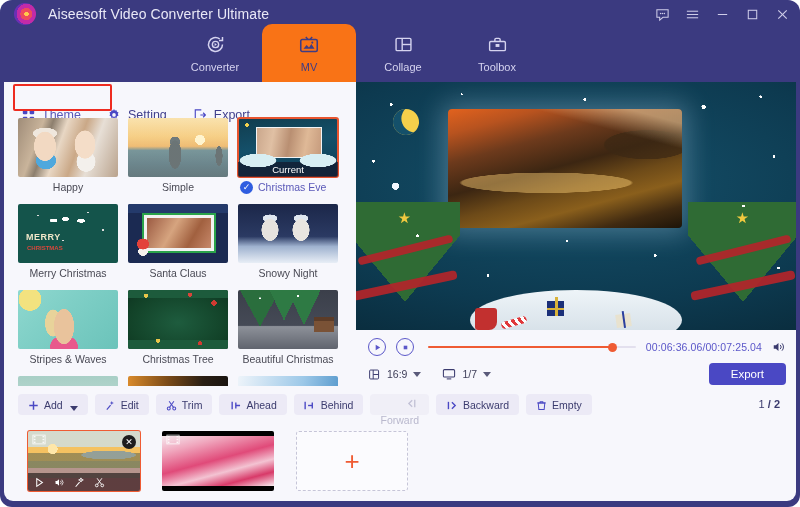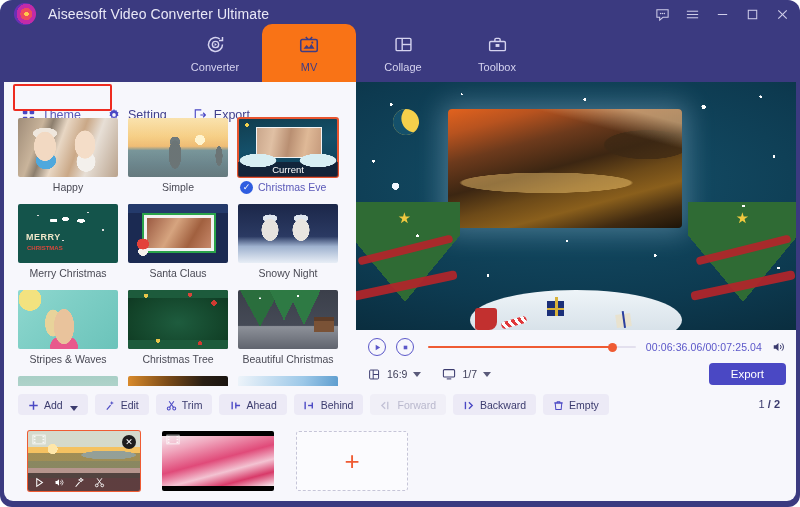--- a/index.html
+++ b/index.html
@@ -282,21 +282,21 @@
   .mini-sel{display:flex;align-items:center;gap:6px;color:#40405a;font-size:10.5px;}
   .caret{width:0;height:0;border-left:4px solid transparent;border-right:4px solid transparent;border-top:5px solid #5a5a7a;}
   .export-btn{margin-left:auto;background:#4a48c4;color:#fff;font-size:11.5px;
     padding:5px 22px;border-radius:4px;}
 
   
   .actionbar{position:absolute;left:0;top:305px;width:792px;height:34px;display:flex;align-items:center;
     padding-left:14px;gap:7px;}
   .abtn{display:flex;align-items:flex-end;gap:5px;background:#eceaf6;color:#3b3b6e;
     font-size:10.5px;border-radius:4px;padding:4px 10px;height:21px;}
-  .abtn.disabled{color:#b9b8cd;background:#f0eff7;}
+  .abtn.disabled{color:#b9b8cd;background:#f0eff7;flex-direction:column;}
   .abtn .gl{color:#4a48c4;font-size:11px;display:flex;align-items:center;}
   .abtn.disabled .gl{color:#c3c2d6;}
   .pageind{margin-left:auto;margin-right:16px;font-size:11px;color:#3b3b6e;}
   .pageind b{font-weight:700;}
 
   
   .clipstrip{position:absolute;left:0;top:339px;width:792px;height:80px;display:flex;align-items:center;
     padding-left:24px;gap:22px;}
   .clip{width:112px;height:60px;position:relative;border-radius:2px;overflow:hidden;}
   .clip.sel{outline:2px solid #ef5b33;outline-offset:-1px;}

